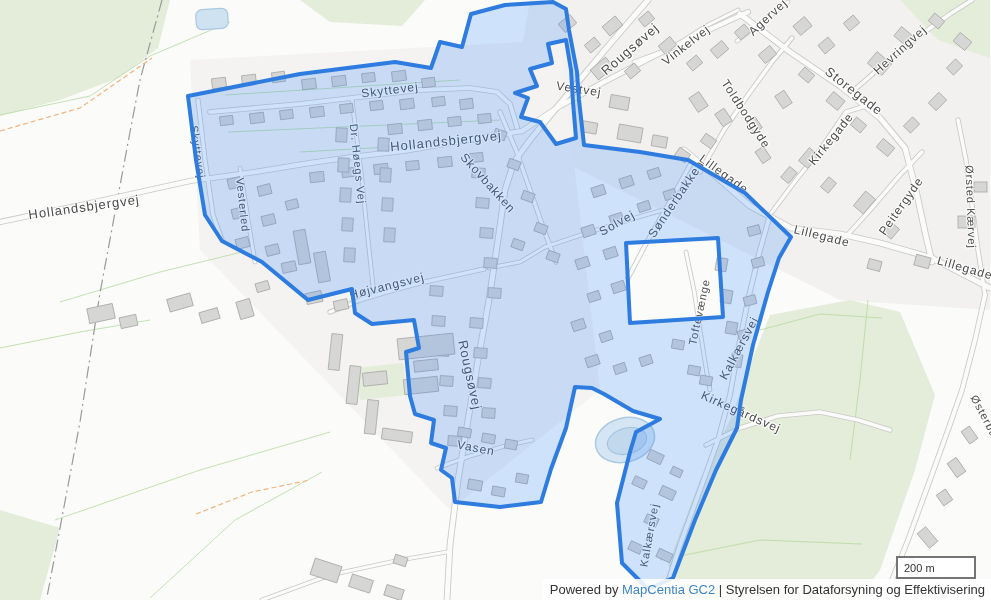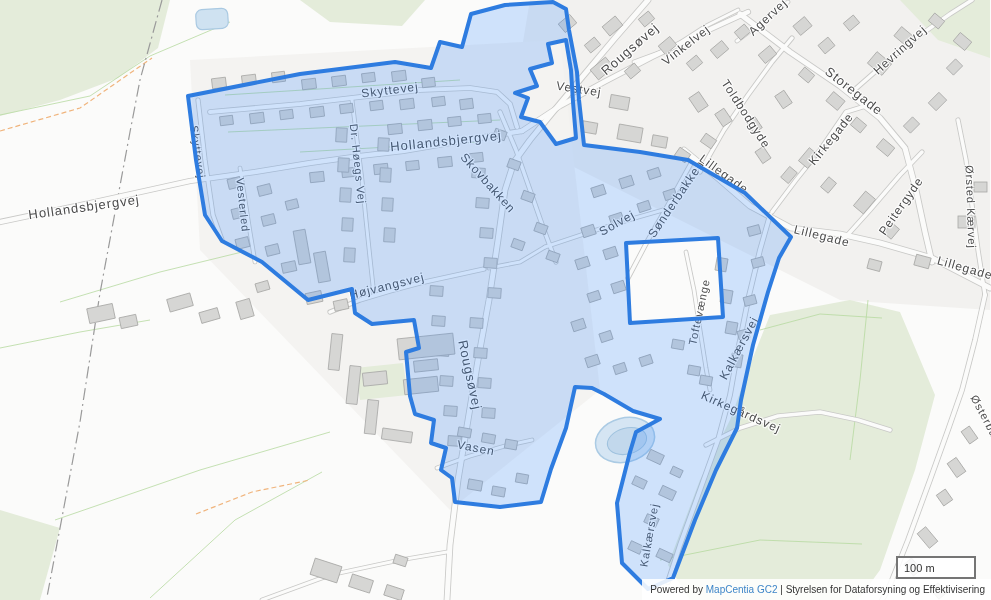--- a/index.html
+++ b/index.html
@@ -15,21 +15,21 @@
   .scalebar{
     position:absolute;right:15px;bottom:21px;width:64px;
     background:rgba(255,255,255,.85);
     border:2px solid #757575;
     font-size:11px;color:#333;line-height:1.3;
     padding:3px 6px 2px 6px;
   }
   .attribution{
     position:absolute;right:0;bottom:0;height:21px;line-height:21px;
     background:rgba(255,255,255,.87);
-    padding:0 6px 0 8px;font-size:10px;color:#333;
+    padding:0 6px 0 8px;font-size:13px;color:#333;
   }
   .attribution a{text-decoration:none;cursor:pointer;}
 </style>
 </head>
 <body>
 
 <div class="map">
   <svg id="base" width="991" height="600" viewBox="0 0 991 600">
       <polygon points="530,0 990,0 990,310 840,300 700,230 560,160 520,60" fill="#f2f1ef"></polygon>
       <polygon points="190,60 560,40 600,390 450,510 200,250" fill="#f4f3f1"></polygon>
@@ -321,17 +321,17 @@
       <span class="mlabel" style="left: 387px; top: 286px; font-size: 12px; transform: translate(-50%, -50%) rotate(-14deg); color: rgb(76, 76, 76);">Højvangsvej</span>
       <span class="mlabel" style="left: 476px; top: 448px; font-size: 12px; transform: translate(-50%, -50%) rotate(11deg); color: rgb(76, 76, 76);">Vasen</span>
       <span class="mlabel" style="left: 991px; top: 428px; font-size: 11px; transform: translate(-50%, -50%) rotate(62deg); color: rgb(76, 76, 76);">Østerbakken</span>
     </div>
 
   <svg id="overlaysvg" width="991" height="600" viewBox="0 0 991 600">
     <path id="selpoly" fill-rule="evenodd" stroke-width="4" stroke-linejoin="round" stroke-linecap="round" d="M188,96 L300,74 L395,62 L431,68 L440,42 L462,47 L471,14 L505,5 L553,2 L566,9 L569,30 L577,72 L579,100 L584,145 L640,152 L688,160 L745,193 L791,237 L779,258 L768,292 L753,345 L741,400 L737,428 L716,470 L695,520 L673,578 L648,589 L622,563 L617,503 L630,452 L636,432 L660,419 L633,411 L604,394 L592,388 L575,387 L566,428 L551,469 L541,502 L500,507 L455,502 L452,478 L441,470 L446,448 L431,443 L434,420 L415,414 L410,396 L406,352 L419,348 L414,320 L372,324 L355,313 L352,289 L308,300 L262,262 L222,241 L205,215 L196,160 Z M548,44 L566,40 L571,70 L573,102 L576,138 L556,144 L540,122 L521,117 L528,98 L515,93 L537,86 L530,69 L552,63 Z M626,243 L718,238 L723,317 L630,323 Z" stroke="#2e7ce0" fill="rgba(51,136,255,0.22)"></path>
   </svg>
 
   <div class="scalebar">
-    <span>100 m</span>
+    <span>200 m</span>
   </div>
 
   <div class="attribution"><span>Powered by </span><a id="attr-link" style="color: rgb(61, 133, 200);">MapCentia GC2</a><span> | Styrelsen for Dataforsyning og Effektivisering</span></div>
 </div>
 
 </body></html>

